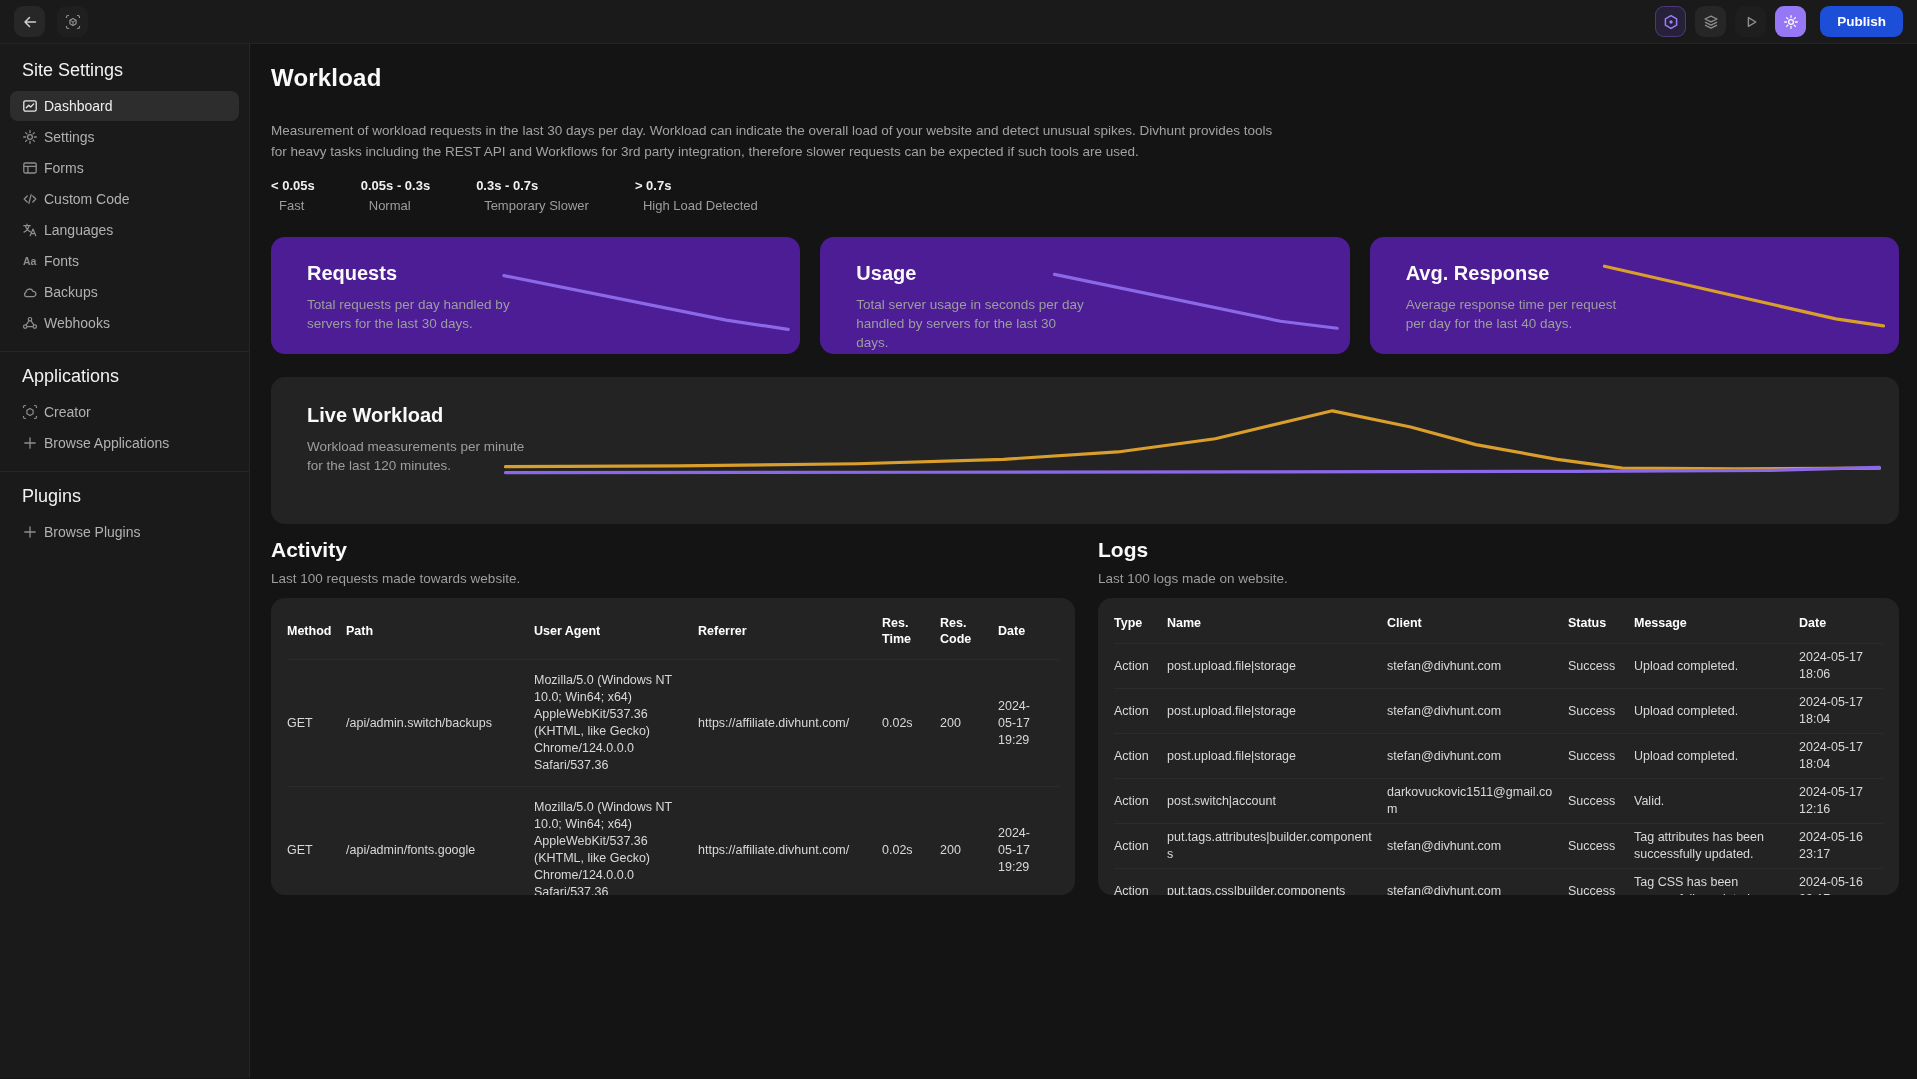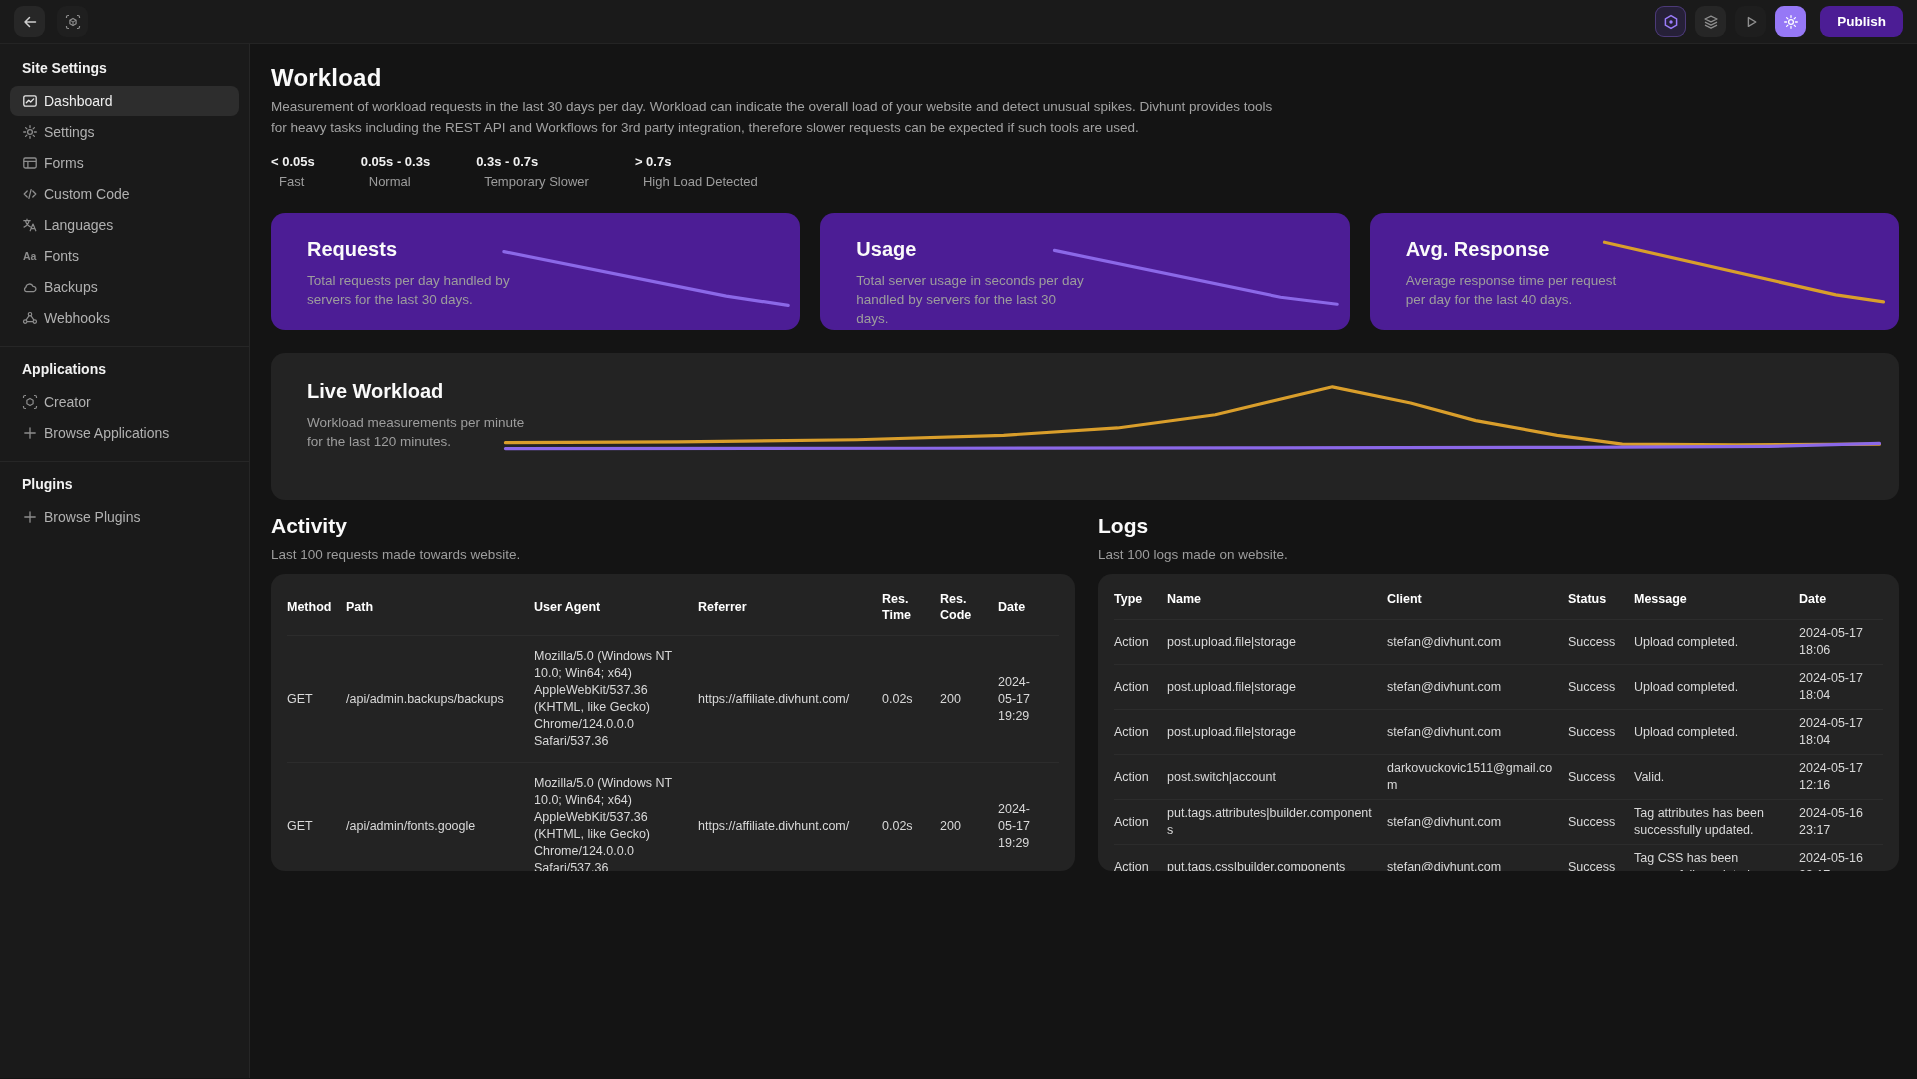--- a/index.html
+++ b/index.html
@@ -23,42 +23,42 @@
   }
   .icon-btn.ghost { background:#1f1f1f; color:#8f8f8f; }
   .icon-btn.dark { background:#262626; color:#8f8f8f; }
   .icon-btn.plain { background:#1e1e1e; color:#8f8f8f; }
   .icon-btn.purple-outline { background:#262038; color:#9b7cfb; box-shadow:inset 0 0 0 1px #4c3a78; }
   .icon-btn.purple-fill { background:#9678f6; color:#ffffff; }
   .ic { width:16px; height:16px; display:block; }
   .ic svg { width:100%; height:100%; display:block; }
   .publish-btn {
     margin-left:5px; height:31px; padding:0 17px; border:none; border-radius:9px;
-    background:#4c1d95; color:#fff; font-family:inherit; font-size:13.5px; font-weight:700; cursor:pointer;
+    background:#1d4ed8; color:#fff; font-family:inherit; font-size:13.5px; font-weight:700; cursor:pointer;
   }
   
   .layout { display:flex; height:1034px; }
   .sidebar {
     width:250px; background:#1a1a1a; border-right:1px solid #262626; padding-top:2px; flex-shrink:0;
   }
   .side-section { padding:12px 0 12px; }
   .side-section + .side-section { border-top:1px solid #262626; }
-  .side-title { font-size:14px; font-weight:700; color:#f2f2f2; padding:2px 22px 10px; }
+  .side-title { font-size:18px; font-weight:400; color:#f2f2f2; padding:2px 22px 10px; }
   .side-item {
     height:30px; margin:0 10px 1px; padding:0 12px; border-radius:8px;
     display:flex; align-items:center; gap:6px; cursor:pointer;
     color:#b1b1b1; font-size:14px;
   }
   .side-item .ic { color:#8d8d8d; }
   .side-item.active { background:#2d2d2d; color:#efefef; }
   .side-item.active .ic { color:#e8e8e8; }
   
   .content { flex:1; padding:20px 18px 16px 21px; overflow:hidden; }
   .page-title { font-size:24px; font-weight:700; color:#fafafa; letter-spacing:.2px; }
-  .workload-desc { margin-top:4px; font-size:13.5px; line-height:21px; color:#a2a2a2; }
+  .workload-desc { margin-top:28px; font-size:13.5px; line-height:21px; color:#a2a2a2; }
   .legend { display:flex; gap:46px; margin:16px 0 24px; }
   .legend-item .lv { font-size:13px; font-weight:700; color:#f1f1f1; }
   .legend-item .ll { font-size:13px; color:#9d9d9d; margin-top:5px;margin-left:8px; }
   
   .cards { display:flex; gap:20px; margin-bottom:23px; }
   .card {
     position:relative; flex:1; height:117px; background:#4c1d95; border-radius:14px;
     padding:25px 0 0 36px; overflow:hidden;
   }
   .card-title { font-size:20px; font-weight:700; color:#fafafa; }
@@ -326,21 +326,21 @@
                 <div class="th">Method</div>
                 <div class="th">Path</div>
                 <div class="th">User Agent</div>
                 <div class="th">Referrer</div>
                 <div class="th">Res. Time</div>
                 <div class="th">Res. Code</div>
                 <div class="th">Date</div>
               </div>
               <div class="trow cols-activity">
                 <div class="td">GET</div>
-                <div class="td">/api/admin.backups/backups</div>
+                <div class="td">/api/admin.switch/backups</div>
                 <div class="td">Mozilla/5.0 (Windows NT 10.0; Win64; x64) AppleWebKit/537.36 (KHTML, like Gecko) Chrome/124.0.0.0 Safari/537.36</div>
                 <div class="td">https://affiliate.divhunt.com/</div>
                 <div class="td">0.02s</div>
                 <div class="td">200</div>
                 <div class="td">2024-05-17 19:29</div>
               </div>
               <div class="trow cols-activity">
                 <div class="td">GET</div>
                 <div class="td">/api/admin/fonts.google</div>
                 <div class="td">Mozilla/5.0 (Windows NT 10.0; Win64; x64) AppleWebKit/537.36 (KHTML, like Gecko) Chrome/124.0.0.0 Safari/537.36</div>

